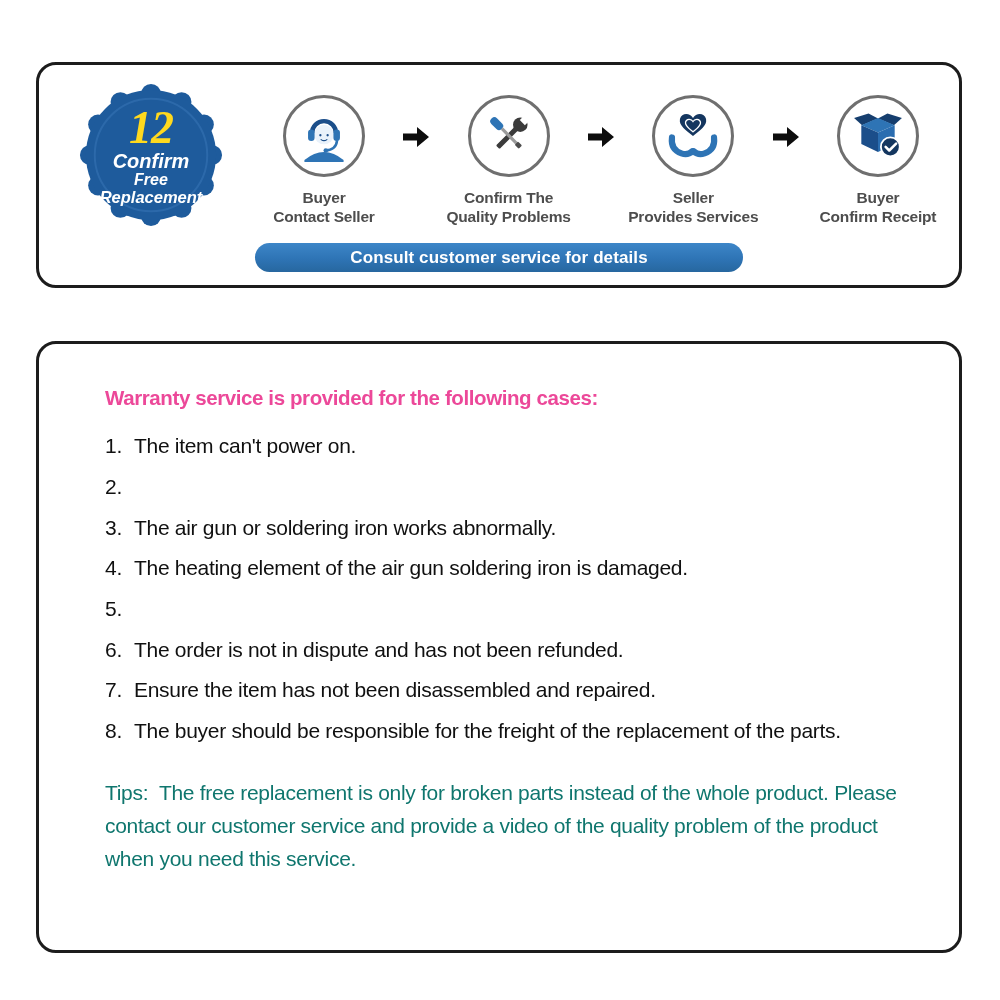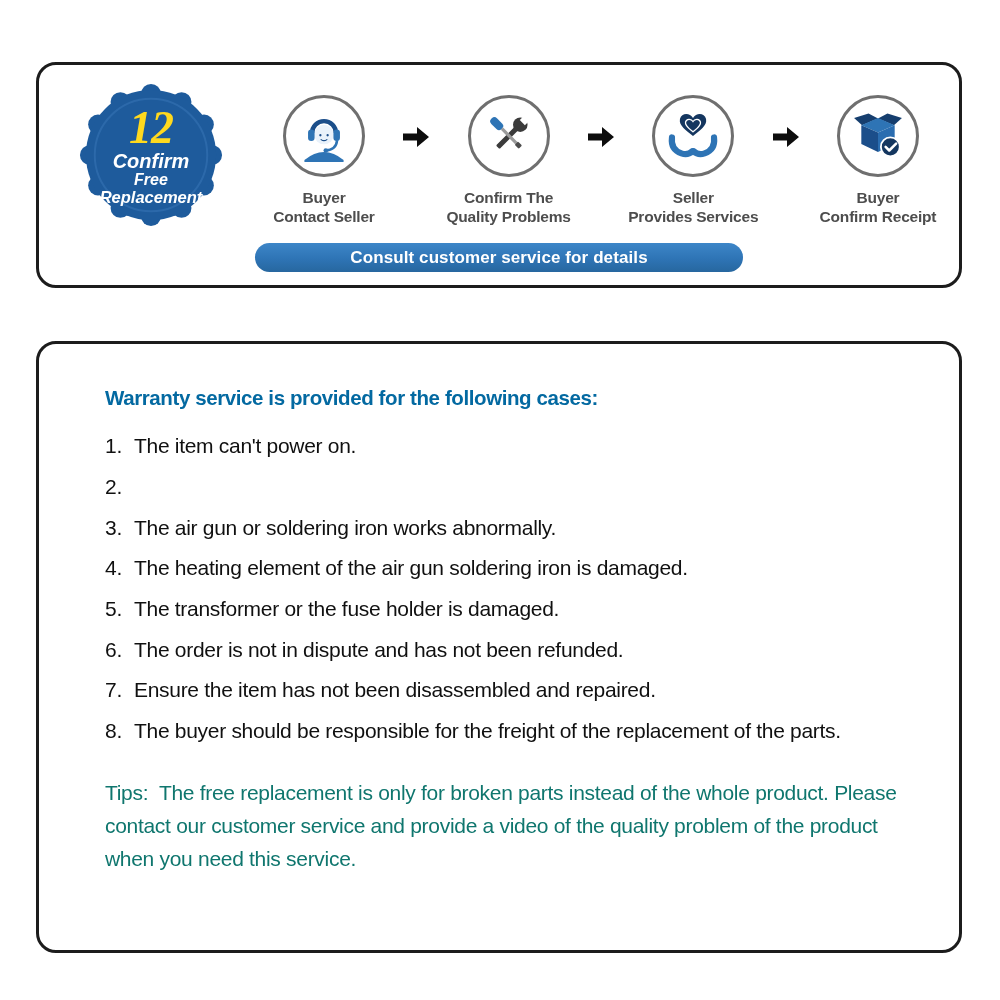--- a/index.html
+++ b/index.html
@@ -30,21 +30,21 @@
   .step-label{margin-top:12px;font-size:15.5px;font-weight:bold;color:#4d4d4d;line-height:1.22;letter-spacing:-0.2px;}
   .arrow{margin-top:31px;width:26px;flex:none;}
 
   
   .pill{position:absolute;left:50%;bottom:13px;transform:translateX(-50%);width:488px;height:29px;
         background:linear-gradient(180deg,#3d86c8 0%,#2e74b5 55%,#27679f 100%);border-radius:15px;border:none;
         color:#fff;font-family:"Liberation Sans",sans-serif;font-weight:bold;font-size:17px;
         display:flex;align-items:center;justify-content:center;letter-spacing:0.1px;cursor:pointer;text-align:center;}
 
   
-  .w-heading{margin:0 0 16px 0;font-size:20.5px;font-weight:bold;color:#0369a1;letter-spacing:-0.4px;}
+  .w-heading{margin:0 0 16px 0;font-size:20.5px;font-weight:bold;color:#ec4899;letter-spacing:-0.4px;}
   .w-row{display:flex;align-items:center;height:40.7px;font-size:21px;color:#101010;letter-spacing:-0.3px;}
   .w-num{width:29px;flex:none;}
   .w-txt{flex:1;}
   .w-tips{margin-top:24px;font-size:21px;line-height:33px;color:#0f766e;letter-spacing:-0.3px;
           width:818px;white-space:pre-wrap;}
 </style>
 </head>
 <body>
 
 <div class="page">
@@ -185,21 +185,20 @@
         <div class="w-row">
           <span class="w-num">3.</span>
           <span class="w-txt">The air gun or soldering iron works abnormally.</span>
         </div>
         <div class="w-row">
           <span class="w-num">4.</span>
           <span class="w-txt">The heating element of the air gun soldering iron is damaged.</span>
         </div>
         <div class="w-row">
           <span class="w-num">5.</span>
-          <span class="w-txt">The transformer or the fuse holder is damaged.</span>
         </div>
         <div class="w-row">
           <span class="w-num">6.</span>
           <span class="w-txt">The order is not in dispute and has not been refunded.</span>
         </div>
         <div class="w-row">
           <span class="w-num">7.</span>
           <span class="w-txt">Ensure the item has not been disassembled and repaired.</span>
         </div>
         <div class="w-row">

